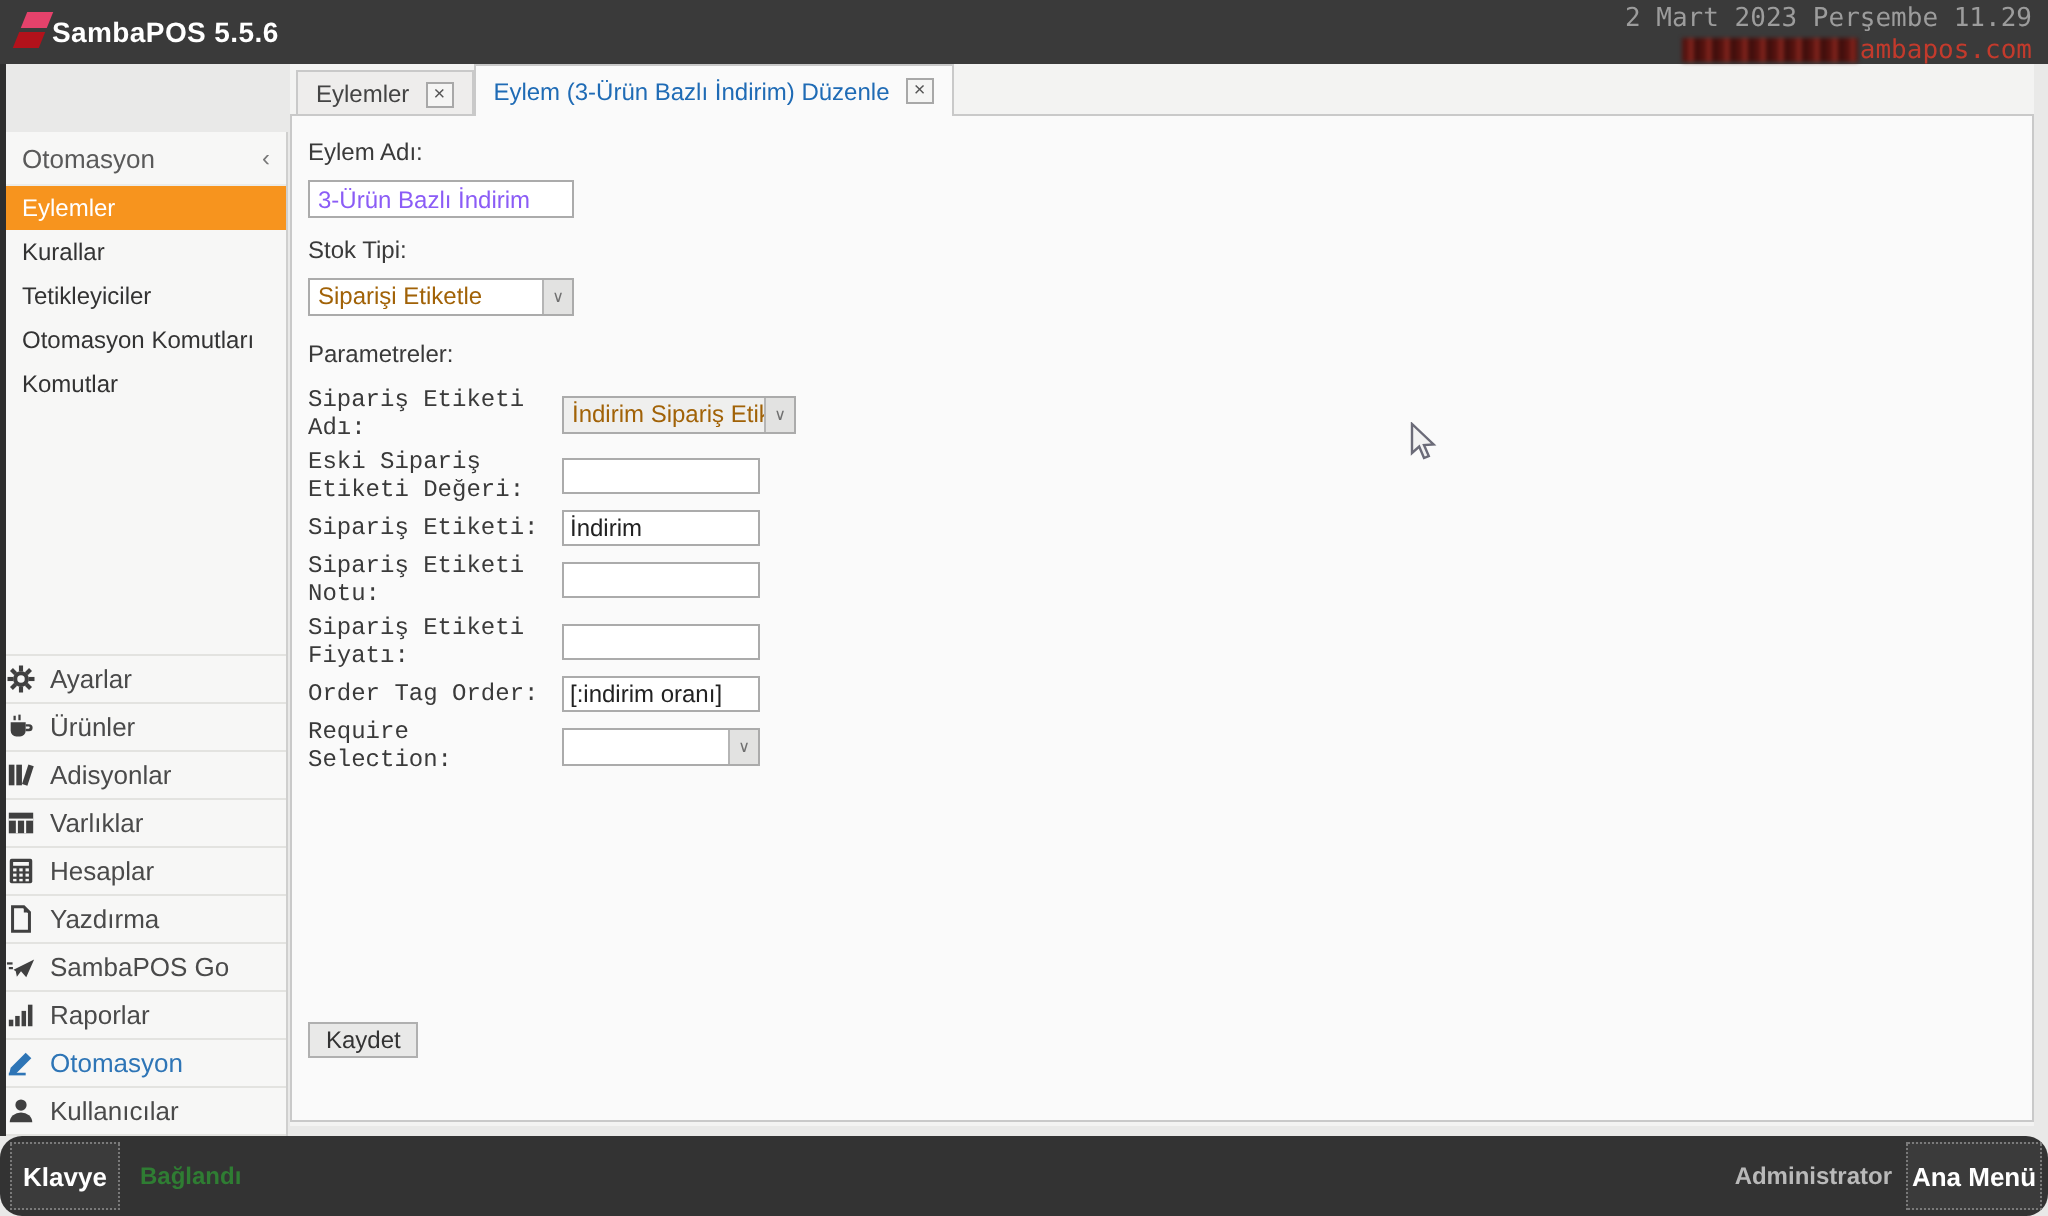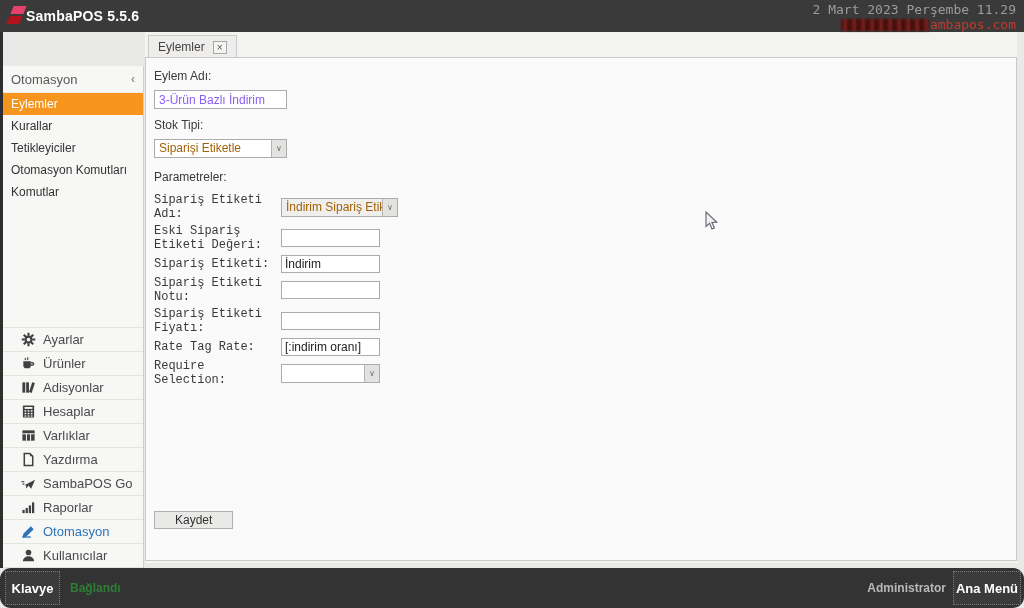--- a/index.html
+++ b/index.html
@@ -28,21 +28,21 @@
   .sidebar { position:absolute; left:3px; top:32px; bottom:40px; width:141px; background:#f7f7f6;
              border-right:1px solid #cfcfce; display:flex; flex-direction:column;margin-top:34px; }
   .side-header { height:27px; line-height:27px; padding:0 8px; color:#5a5a5a; font-size:13px; position:relative;
                  border-bottom:1px solid #eceau; border-bottom:1px solid #ecece9; }
   .side-collapse { position:absolute; right:8px; top:0; color:#777; font-size:12px; cursor:default; }
   .side-collapse::before { content:"‹"; }
   .nav-item { height:22px; line-height:22px; padding-left:8px; font-size:12px; color:#333; cursor:default; }
   .nav-item.selected { background:#f7941e; color:#fff; }
   .side-spacer { flex:1; }
   .module-item { height:24px; border-top:1px solid #e3e3e0; display:flex; align-items:center; gap:7px;
-                 padding-left:18px; color:#4a4a4a; font-size:13px; cursor:default; }
+                 padding-left:0; color:#4a4a4a; font-size:13px; cursor:default; }
   .module-item.active { color:#2e75b6; }
   .module-item .ico { width:15px; height:15px; flex:0 0 15px; display:inline-flex; }
   .module-list { border-bottom:1px solid #e3e3e0; }
 
   
   .main { position:absolute; left:145px; top:32px; right:7px; bottom:45px; background:#f3f3f2; }
   .tabrow { position:absolute; top:0; left:0; right:0; height:26px; display:flex; align-items:flex-end; }
   .tab { display:flex; align-items:center; gap:8px; padding:0 9px; font-size:12px; cursor:default; white-space:nowrap; }
   .tab.inactive { height:23px; margin-left:3px; background:#eeedec; border:1px solid #c9c9c9; border-bottom:none; color:#444; }
   .tab.active { height:26px; background:#fafafa; border:1px solid #c9c9c9; border-bottom:none; color:#1f6bb5; position:relative; z-index:2; }
@@ -66,21 +66,21 @@
   .prow { display:flex; align-items:center; margin-bottom:3px; }
   .plabel { width:127px; font-size:12px; color:#3a3a3a;font-family:Liberation Mono, monospace; }
   .pinput { width:99px; height:18px; border:1px solid #ababab; background:#fff; font-family:"Liberation Sans",sans-serif;
             font-size:12px; color:#222; padding:0 3px; }
   .combo.gray { background:#efefee; }
   .combo.wide { width:117px; }
   .combo.narrow { width:99px; }
 
   .save-btn { margin-top:auto; margin-bottom:31px; min-width:47px; height:18px; background:#e9e9e8;
               border:1px solid #b0b0b0; font-family:"Liberation Sans",sans-serif; font-size:12px; color:#333;
-              padding:0 20px; cursor:pointer; }
+              padding:0 8px; cursor:pointer; }
 
   
   .bottombar { position:absolute; left:0; right:0; bottom:0; height:40px; background:#333333; z-index:5;border-radius:11px; }
   .kb-btn { position:absolute; left:5px; top:3px; width:55px; height:34px; background:#3b3b3b;
             border:1px dotted #7a7a7a; color:#fff; font-weight:bold; font-size:13px;
             font-family:"Liberation Sans",sans-serif; cursor:pointer; }
   .conn-status { position:absolute; left:70px; top:13px; color:#2f7d33; font-size:12px; font-weight:bold; }
   .user-name { position:absolute; right:78px; top:13px; color:#b9b9b9; font-size:12px; font-weight:bold; }
   .menu-btn { position:absolute; right:3px; top:3px; width:68px; height:34px; background:#3b3b3b;
               border:1px dotted #7a7a7a; color:#fff; font-weight:bold; font-size:13px;
@@ -151,20 +151,33 @@
       </div>
       <div class="module-item">
         <span class="ico">
             <svg viewBox="0 0 16 16" width="15" height="15" fill="#404040">
               <rect x="1.5" y="2.5" width="3" height="11"></rect>
               <rect x="5.5" y="2.5" width="3" height="11"></rect>
               <rect x="10.2" y="2.6" width="3" height="11" transform="rotate(18 11.7 8)"></rect>
             </svg>
           </span>
         <span>Adisyonlar</span>
+      </div>
+      <div class="module-item">
+        <span class="ico">
+            <svg viewBox="0 0 16 16" width="15" height="15">
+              <rect x="1.5" y="2.5" width="13" height="11" fill="#404040"></rect>
+              <g stroke="#f7f7f6" stroke-width="1.1">
+                <path d="M1.5 6.2h13"></path>
+                <path d="M5.8 6.2v7.3"></path>
+                <path d="M10.2 6.2v7.3"></path>
+              </g>
+            </svg>
+          </span>
+        <span>Varlıklar</span>
       </div>
       <div class="module-item">
         <span class="ico">
             <svg viewBox="0 0 16 16" width="15" height="15">
               <rect x="2" y="1.5" width="12" height="13" rx="1" fill="#404040"></rect>
               <rect x="3.8" y="3.2" width="8.4" height="2" fill="#f7f7f6"></rect>
               <g fill="#f7f7f6">
                 <rect x="3.8" y="6.6" width="1.8" height="1.6"></rect>
                 <rect x="7.1" y="6.6" width="1.8" height="1.6"></rect>
                 <rect x="10.4" y="6.6" width="1.8" height="1.6"></rect>
@@ -175,33 +188,20 @@
                 <rect x="7.1" y="12.2" width="1.8" height="1.3"></rect>
                 <rect x="10.4" y="12.2" width="1.8" height="1.3"></rect>
               </g>
             </svg>
           </span>
         <span>Hesaplar</span>
       </div>
       <div class="module-item">
         <span class="ico">
             <svg viewBox="0 0 16 16" width="15" height="15">
-              <rect x="1.5" y="2.5" width="13" height="11" fill="#404040"></rect>
-              <g stroke="#f7f7f6" stroke-width="1.1">
-                <path d="M1.5 6.2h13"></path>
-                <path d="M5.8 6.2v7.3"></path>
-                <path d="M10.2 6.2v7.3"></path>
-              </g>
-            </svg>
-          </span>
-        <span>Varlıklar</span>
-      </div>
-      <div class="module-item">
-        <span class="ico">
-            <svg viewBox="0 0 16 16" width="15" height="15">
               <path d="M3.5 1.5h6l3 3v10h-9z" fill="none" stroke="#404040" stroke-width="1.6"></path>
               <path d="M9.5 1.5v3h3z" fill="#404040"></path>
             </svg>
           </span>
         <span>Yazdırma</span>
       </div>
       <div class="module-item">
         <span class="ico">
             <svg viewBox="0 0 16 16" width="15" height="15" fill="#404040">
               <path d="M4 9.5 15 4l-4.2 9.5L8 10.2l-2.2 3-.6-3z"></path>
@@ -242,20 +242,24 @@
       </div>
     </div>
   </div>
 
   <div class="main">
     <div class="tabrow">
       <div class="tab inactive">
         <span>Eylemler</span>
         <span class="tab-close"></span>
       </div>
+      <div class="tab active">
+        <span>Eylem (3-Ürün Bazlı İndirim) Düzenle</span>
+        <span class="tab-close"></span>
+      </div>
     </div>
 
     <div class="content">
       <div class="flabel">Eylem Adı:</div>
       <input class="name-input" type="text" value="3-Ürün Bazlı İndirim" style="">
 
       <div class="flabel">Stok Tipi:</div>
       <div class="combo type-combo">
         <span class="combo-text">Siparişi Etiketle</span>
         <span class="combo-btn"></span>
@@ -280,21 +284,21 @@
       </div>
       <div class="prow">
         <label class="plabel">Sipariş Etiketi Notu:</label>
         <input class="pinput" type="text" value="" style="">
       </div>
       <div class="prow">
         <label class="plabel">Sipariş Etiketi Fiyatı:</label>
         <input class="pinput" type="text" value="" style="">
       </div>
       <div class="prow">
-        <label class="plabel">Rate Tag Rate:</label>
+        <label class="plabel">Order Tag Order:</label>
         <input class="pinput" type="text" value="[:indirim oranı]" style="">
       </div>
       <div class="prow">
         <label class="plabel">Require Selection:</label>
         <div class="combo narrow">
           <span class="combo-text"></span>
           <span class="combo-btn"></span>
         </div>
       </div>
 

